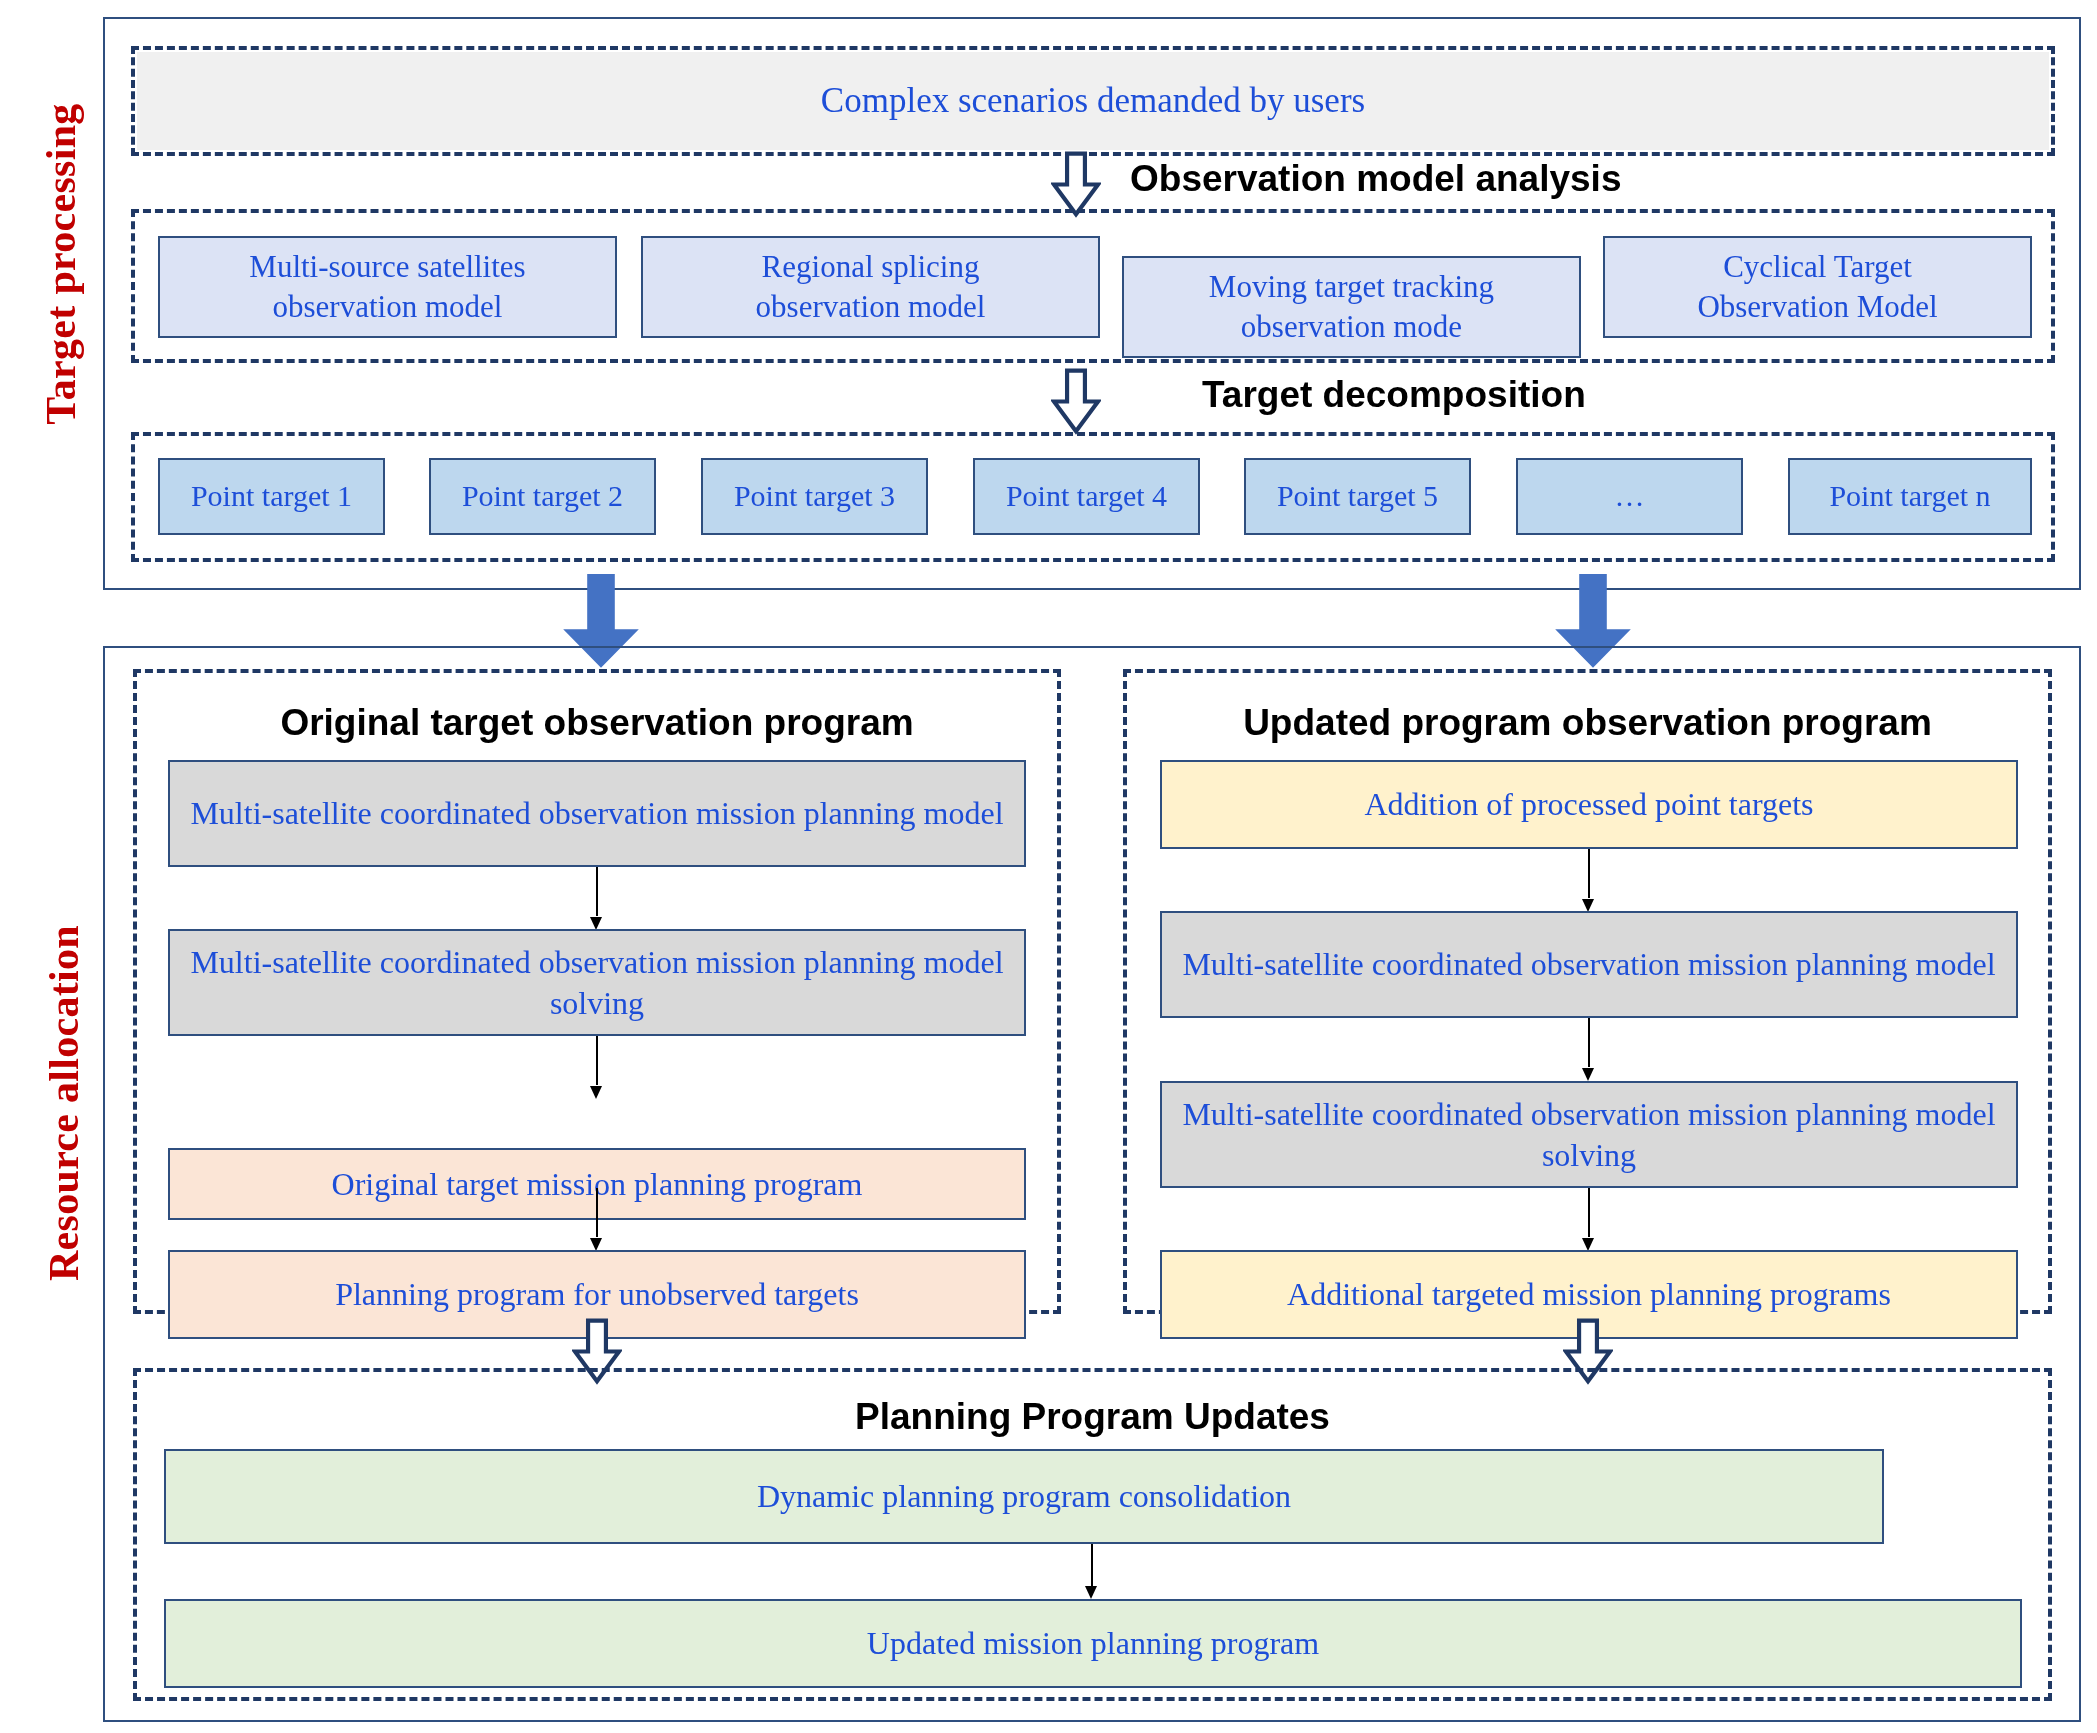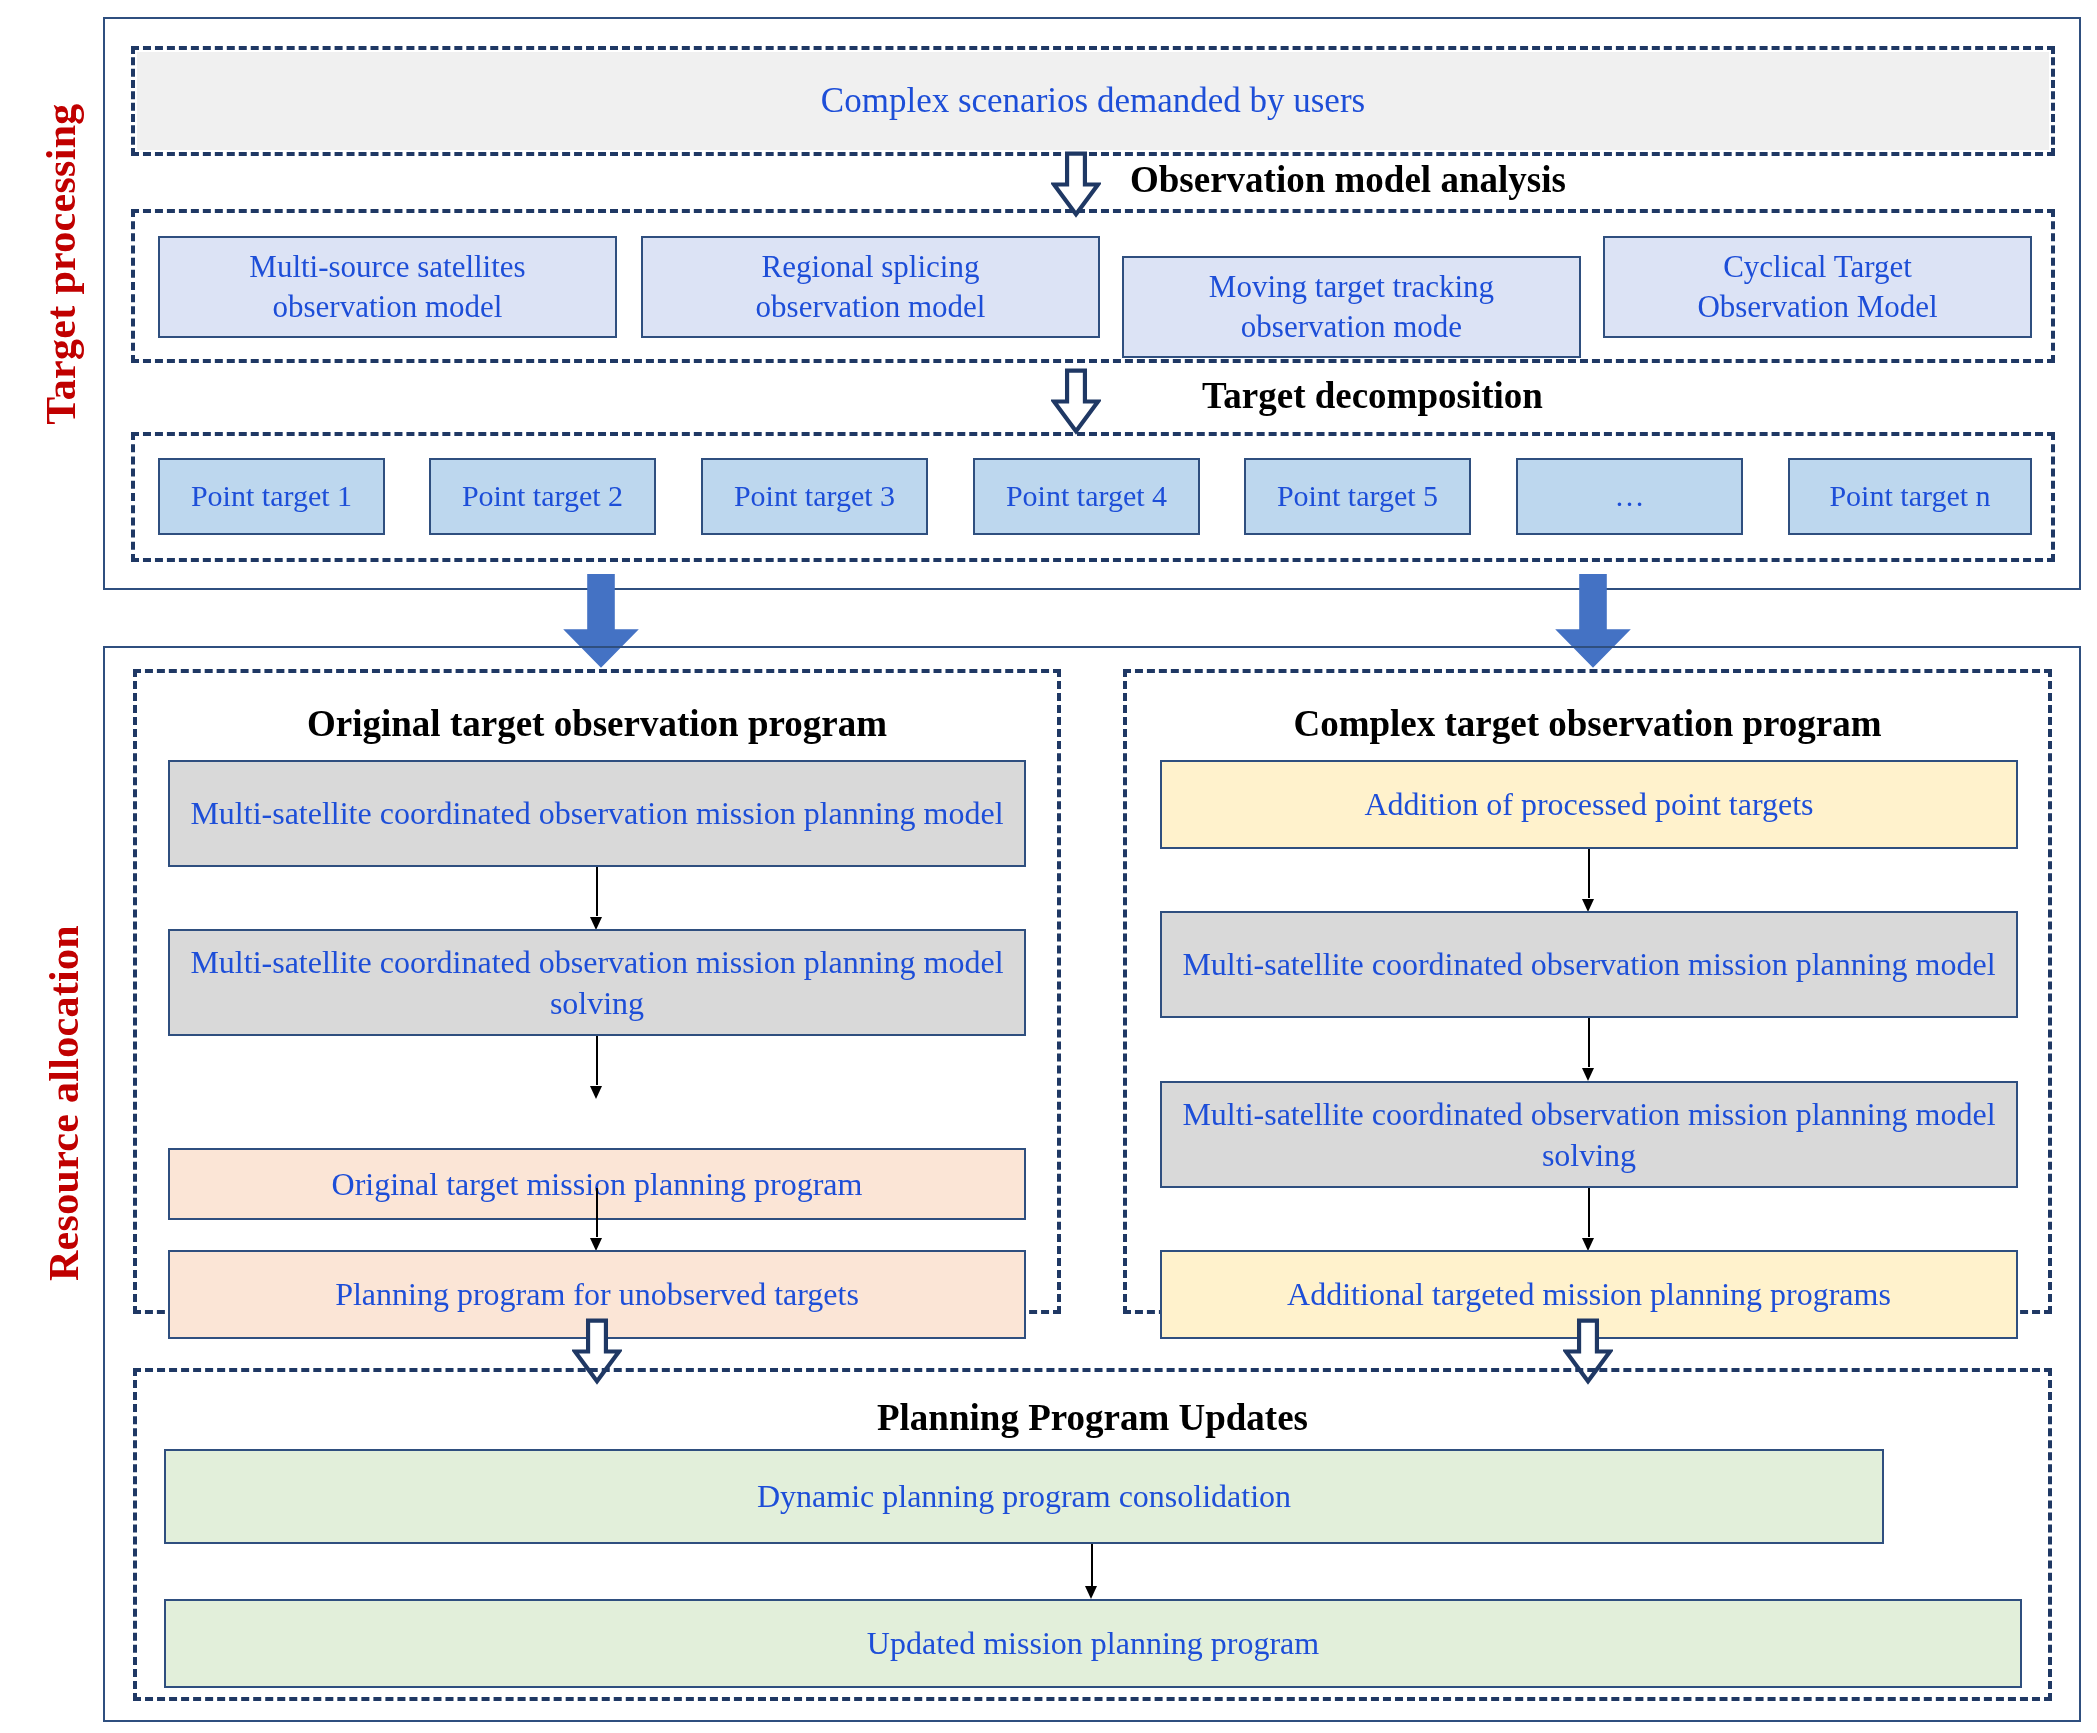--- a/index.html
+++ b/index.html
@@ -73,21 +73,21 @@
   .node.yellow      { background: #FFF2CC; }
   .node.green       { background: #E2EFDA; }
 
   
   .heading {
     position: absolute;
     font-weight: bold;
     color: #000000;
     text-align: center;
     white-space: nowrap;
-    font-family: Liberation Serif, serif;
+    font-family: Liberation Sans, sans-serif;
   }
 
   
   .connector {
     position: absolute;
   }
   .connector .stem {
     position: absolute;
     left: 50%;
     top: 0;
@@ -194,21 +194,21 @@
   <div class="node peach" style="left:168px; top:1148px; width:858px; height:72px; font-size:32px;">Original target mission planning program</div>
   <div class="connector" style="left:561px; top:1188px; width:72px; height:63px;">
     <div class="stem" style="height:49px;"></div>
     <div class="head"></div>
   </div>
 
   <div class="node peach" style="left:168px; top:1250px; width:858px; height:89px; font-size:32px;">Planning program for unobserved targets</div>
 
   <div class="dashed-frame" style="left:1123px; top:669px; width:929px; height:645px;"></div>
 
-  <div class="heading" style="left:1123px; top:702px; width:929px; font-size:37px;">Complex target observation program</div>
+  <div class="heading" style="left:1123px; top:702px; width:929px; font-size:37px;">Updated program observation program</div>
 
   <div class="node yellow" style="left:1160px; top:760px; width:858px; height:89px; font-size:32px;">Addition of processed point targets</div>
   <div class="connector" style="left:1553px; top:849px; width:72px; height:63px;">
     <div class="stem" style="height:49px;"></div>
     <div class="head"></div>
   </div>
 
   <div class="node grey" style="left:1160px; top:911px; width:858px; height:107px; font-size:32px;">Multi-satellite coordinated observation mission planning model</div>
   <div class="connector" style="left:1553px; top:1018px; width:72px; height:63px;">
     <div class="stem" style="height:49px;"></div>

